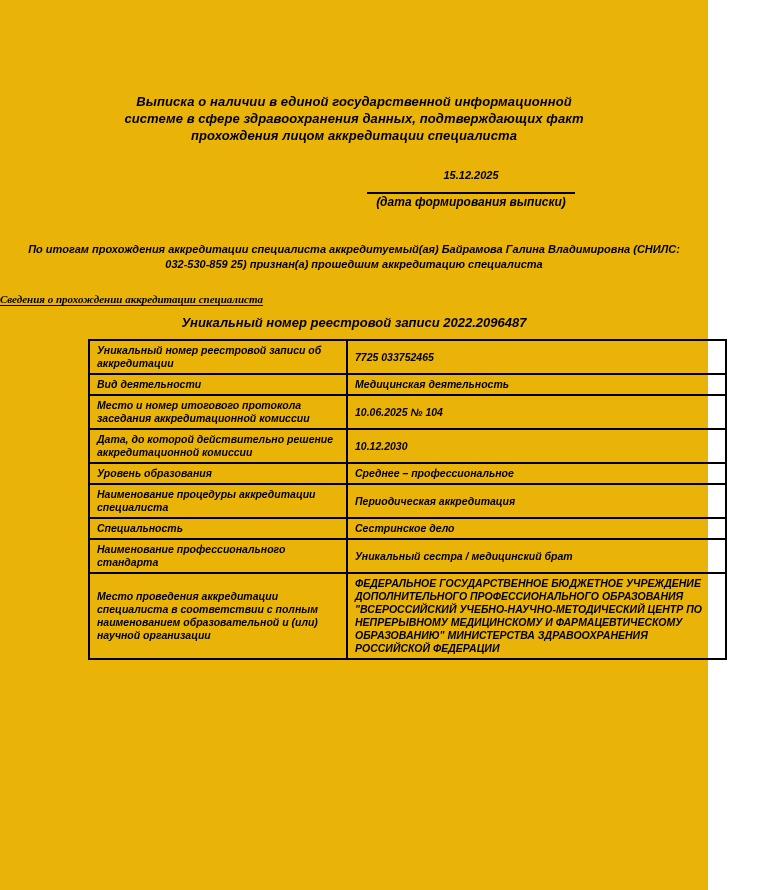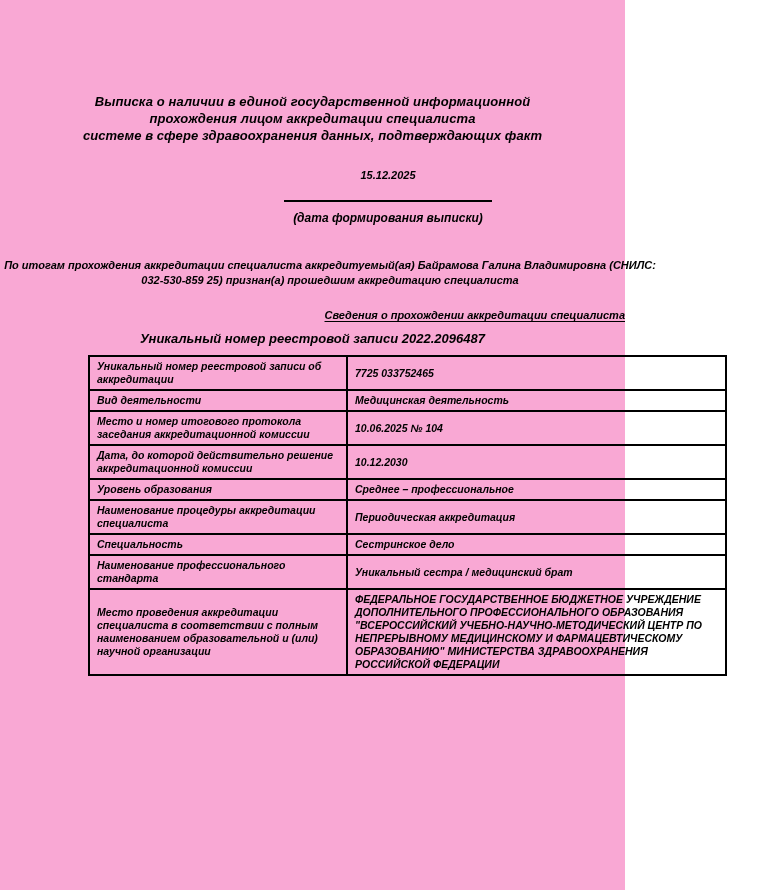--- a/index.html
+++ b/index.html
@@ -9,23 +9,23 @@
   }
   body {
     width: 780px;
     height: 890px;
     font-family: "Liberation Sans", sans-serif;
     color: #000000;
     overflow: hidden;
   }
   .page {
     position: relative;
-    width: 625px;
+    width: 708px;
     height: 890px;
-    background: #f9a8d4;
+    background: #eab308;
   }
   
   .bi {
     font-weight: bold;
     font-style: italic;
   }
   .doc-title {
     padding-top: 93px;
     width: 540px;
     margin: 0 auto;
@@ -35,43 +35,44 @@
     letter-spacing: 0.1px;
   }
   .date-block {
     width: 208px;
     margin: 24px 133px 0 auto;
     text-align: center;
   }
   .date-value {
     font-size: 11px;
     line-height: 14px;
-    padding-bottom: 18px;
+    padding-bottom: 10px;
     border-bottom: 2px solid #000000;
   }
   .date-caption {
     font-size: 12px;
     line-height: 14px;
-    padding-top: 9px;
+    padding-top: 1px;
     white-space: nowrap;
   }
   .intro {
     width: 660px;
     margin: 33px auto 0;
     text-align: center;
     font-size: 11px;
     line-height: 14.5px;
   }
   .section-heading {
     margin-top: 21px;
-    text-align: right;
+    text-align: left;
     font-size: 11px;
     line-height: 14px;
     text-decoration: underline;
     text-underline-offset: 2px;
+    font-family: Liberation Serif, serif;
   }
   .registry-heading {
     margin-top: 8px;
     text-align: center;
     font-size: 13px;
     line-height: 18px;
   }
   table.acc-table {
     margin: 7px 0 0 88px;
     width: 605px;
@@ -91,22 +92,22 @@
   td.label-cell { width: 242px; }
   td.value-cell { width: 363px; padding-left: 8px; }
 </style>
 </head>
 <body style="background: rgb(255, 255, 255); color: rgb(0, 0, 0);">
 
 <div class="page">
 
   <div class="doc-title bi">
     <div>Выписка о наличии в единой государственной информационной</div>
+    <div>системе в сфере здравоохранения данных, подтверждающих факт</div>
     <div>прохождения лицом аккредитации специалиста</div>
-    <div>системе в сфере здравоохранения данных, подтверждающих факт</div>
   </div>
 
   <div class="date-block bi">
     <div class="date-value">15.12.2025</div>
     <div class="date-caption">(дата формирования выписки)</div>
   </div>
 
   <div class="intro bi">
     <div>По итогам прохождения аккредитации специалиста аккредитуемый(ая) Байрамова Галина Владимировна (СНИЛС:</div>
     <div>032-530-859 25) признан(а) прошедшим аккредитацию специалиста</div>

